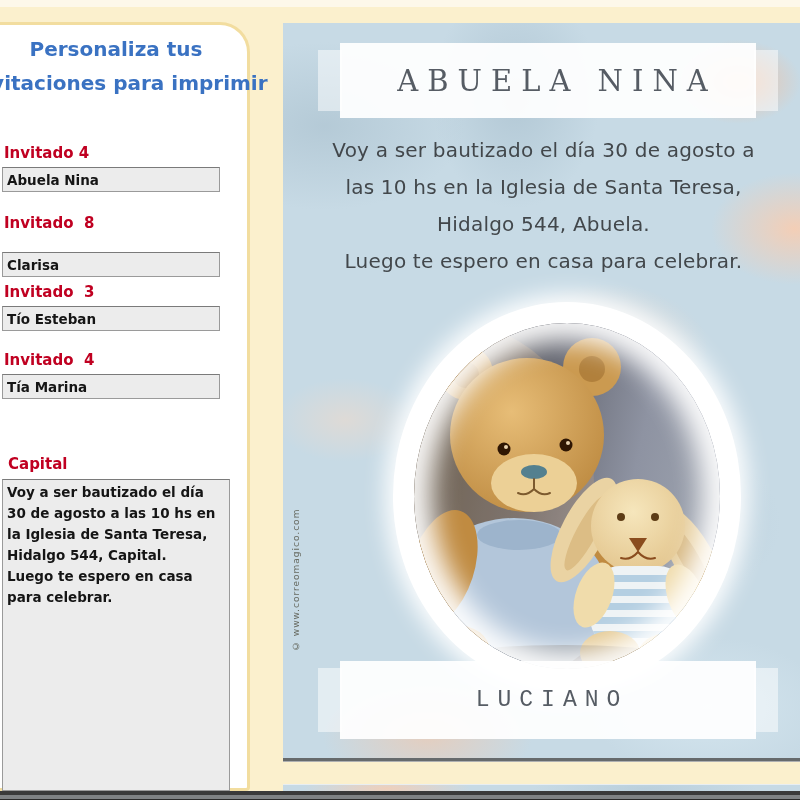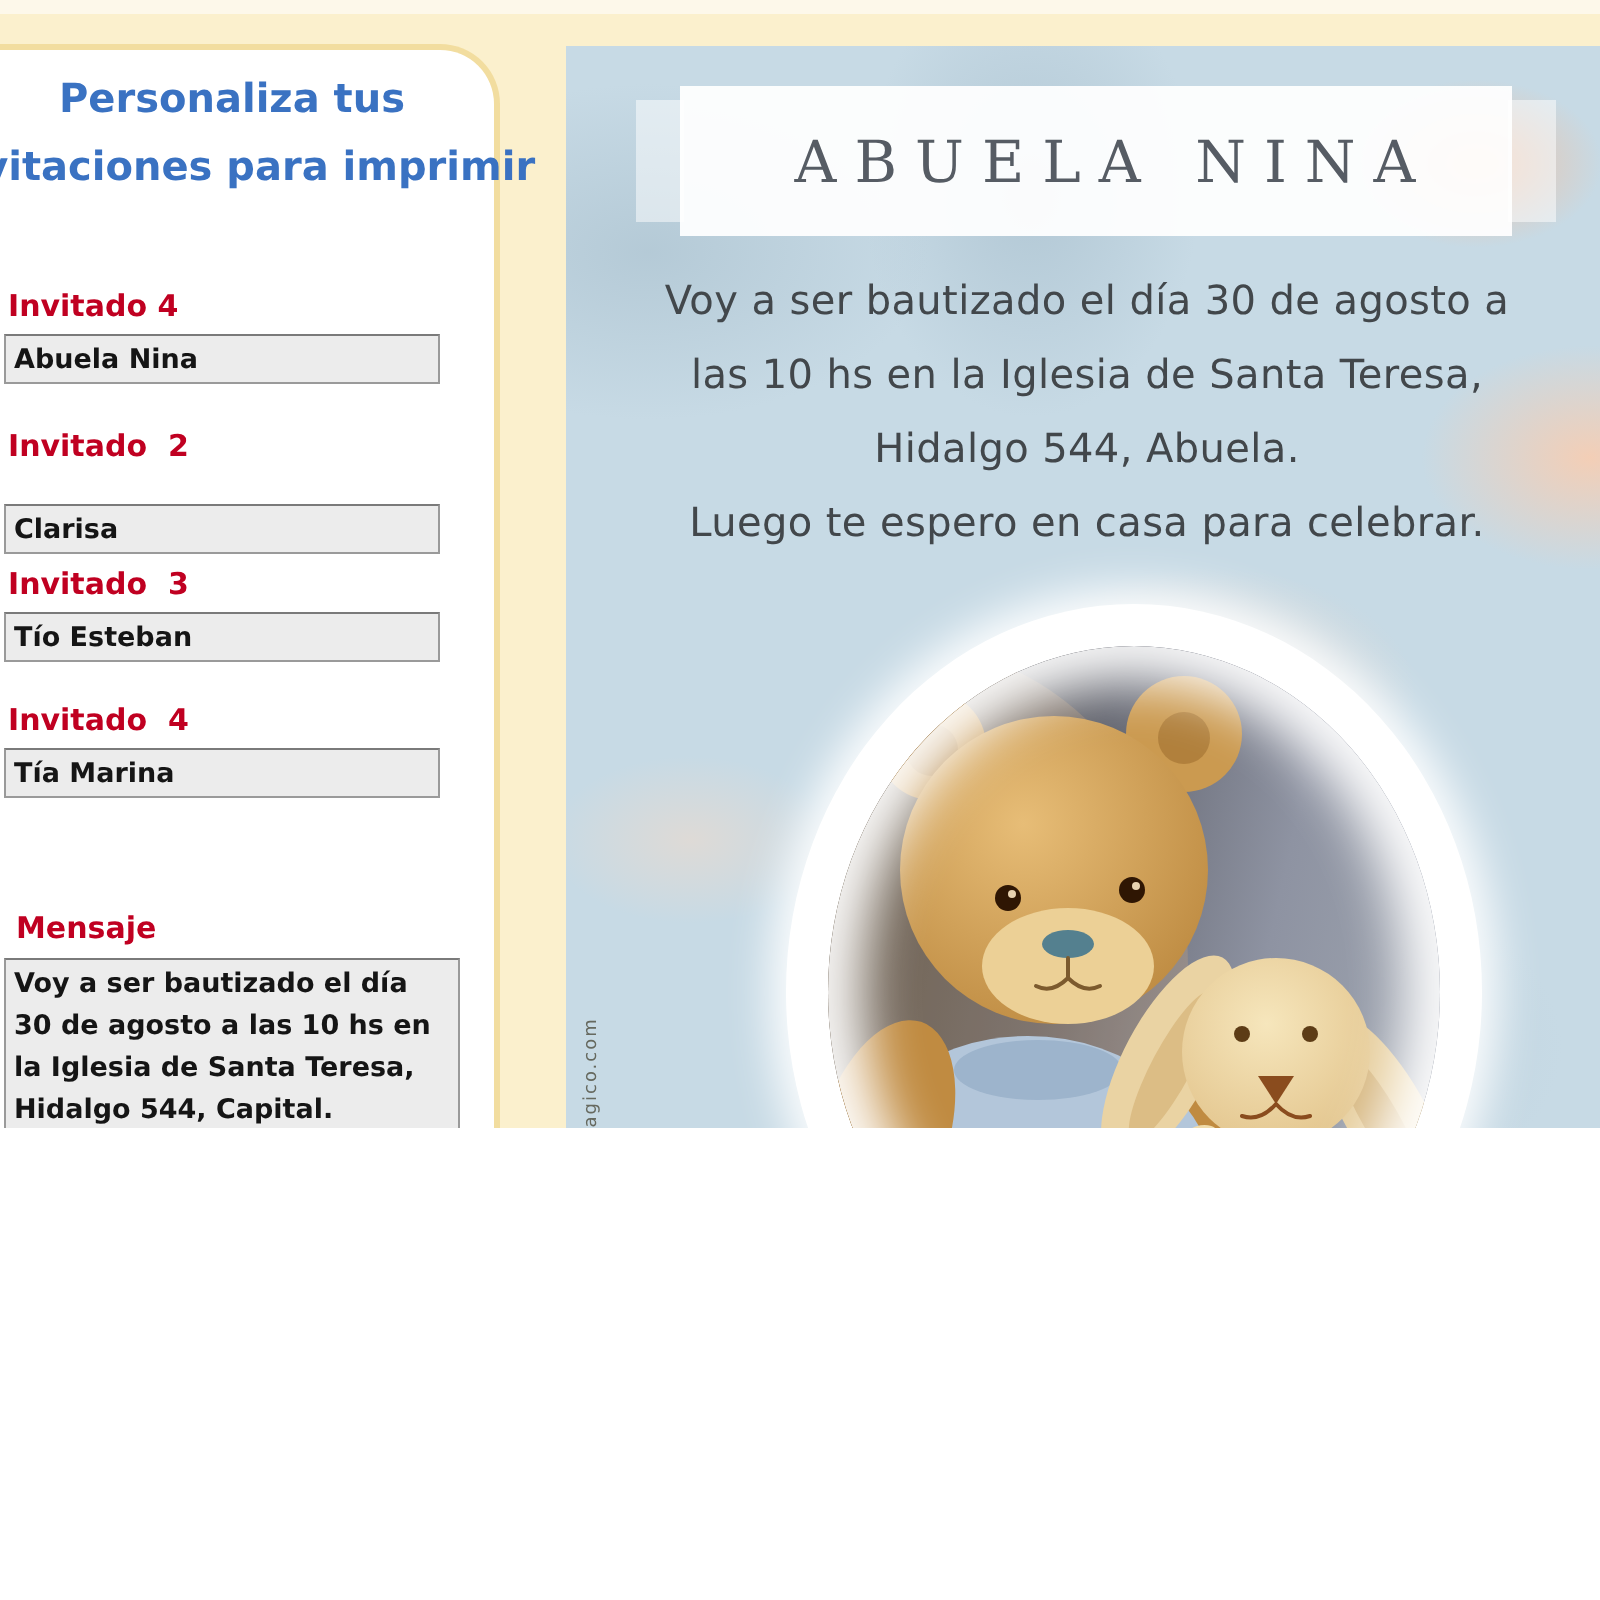--- a/index.html
+++ b/index.html
@@ -1,17 +1,17 @@
 <!DOCTYPE html>
 <html><head>
 <meta charset="utf-8">
 <style>
   html,body{margin:0;padding:0;}
   body{font-family:"DejaVu Sans", sans-serif;}
-  .page{position:relative;width:800px;height:564px;overflow:hidden;background:#fbf0cd;}
+  .page{position:relative;width:800px;height:800px;overflow:hidden;background:#fbf0cd;}
   .topstrip{position:absolute;left:0;top:0;width:800px;height:7px;background:#fdf8ea;}
 
   
   .panel{position:absolute;left:-24px;top:22px;width:274px;height:769px;
          background:#ffffff;border:3px solid #f2dd9f;border-left:none;
          border-top-right-radius:30px;border-bottom-right-radius:4px;box-sizing:border-box;}
   .panel-title{position:absolute;left:-30px;top:32px;width:292px;text-align:center;
                color:#3a72c2;font-weight:bold;font-size:20px;line-height:34px;white-space:nowrap;}
   .field-label{position:absolute;left:4px;color:#c00021;font-weight:bold;font-size:15px;white-space:pre;}
   .field-input{position:absolute;left:2px;width:218px;height:25px;box-sizing:border-box;
@@ -77,30 +77,30 @@
   <aside class="panel"></aside>
 
   <div class="panel-title">
     <div>Personaliza tus</div>
     <div>invitaciones para imprimir</div>
   </div>
 
   <div class="field-label" style="top:144px;">Invitado 4</div>
   <input class="field-input" style="top: 167px;" type="text" value="Abuela Nina">
 
-  <div class="field-label" style="top:214px;">Invitado  2</div>
+  <div class="field-label" style="top:214px;">Invitado  8</div>
   <input class="field-input" style="top: 252px;" type="text" value="Clarisa">
 
   <div class="field-label" style="top:283px;">Invitado  3</div>
   <input class="field-input" style="top: 306px;" type="text" value="Tío Esteban">
 
   <div class="field-label" style="top:351px;">Invitado  4</div>
   <input class="field-input" style="top: 374px;" type="text" value="Tía Marina">
 
-  <div class="field-label" style="top:455px;left:8px;">Mensaje</div>
+  <div class="field-label" style="top:455px;left:8px;">Capital</div>
   <textarea class="msg-area" style="">Voy a ser bautizado el día 30 de agosto a las 10 hs en la Iglesia de Santa Teresa, Hidalgo 544, Capital.
 Luego te espero en casa para celebrar.</textarea>
 
   <section class="card">
 
     <div class="banner banner-top">
       <div class="banner-mid"></div>
       <div class="banner-text">ABUELA NINA</div>
     </div>
 

